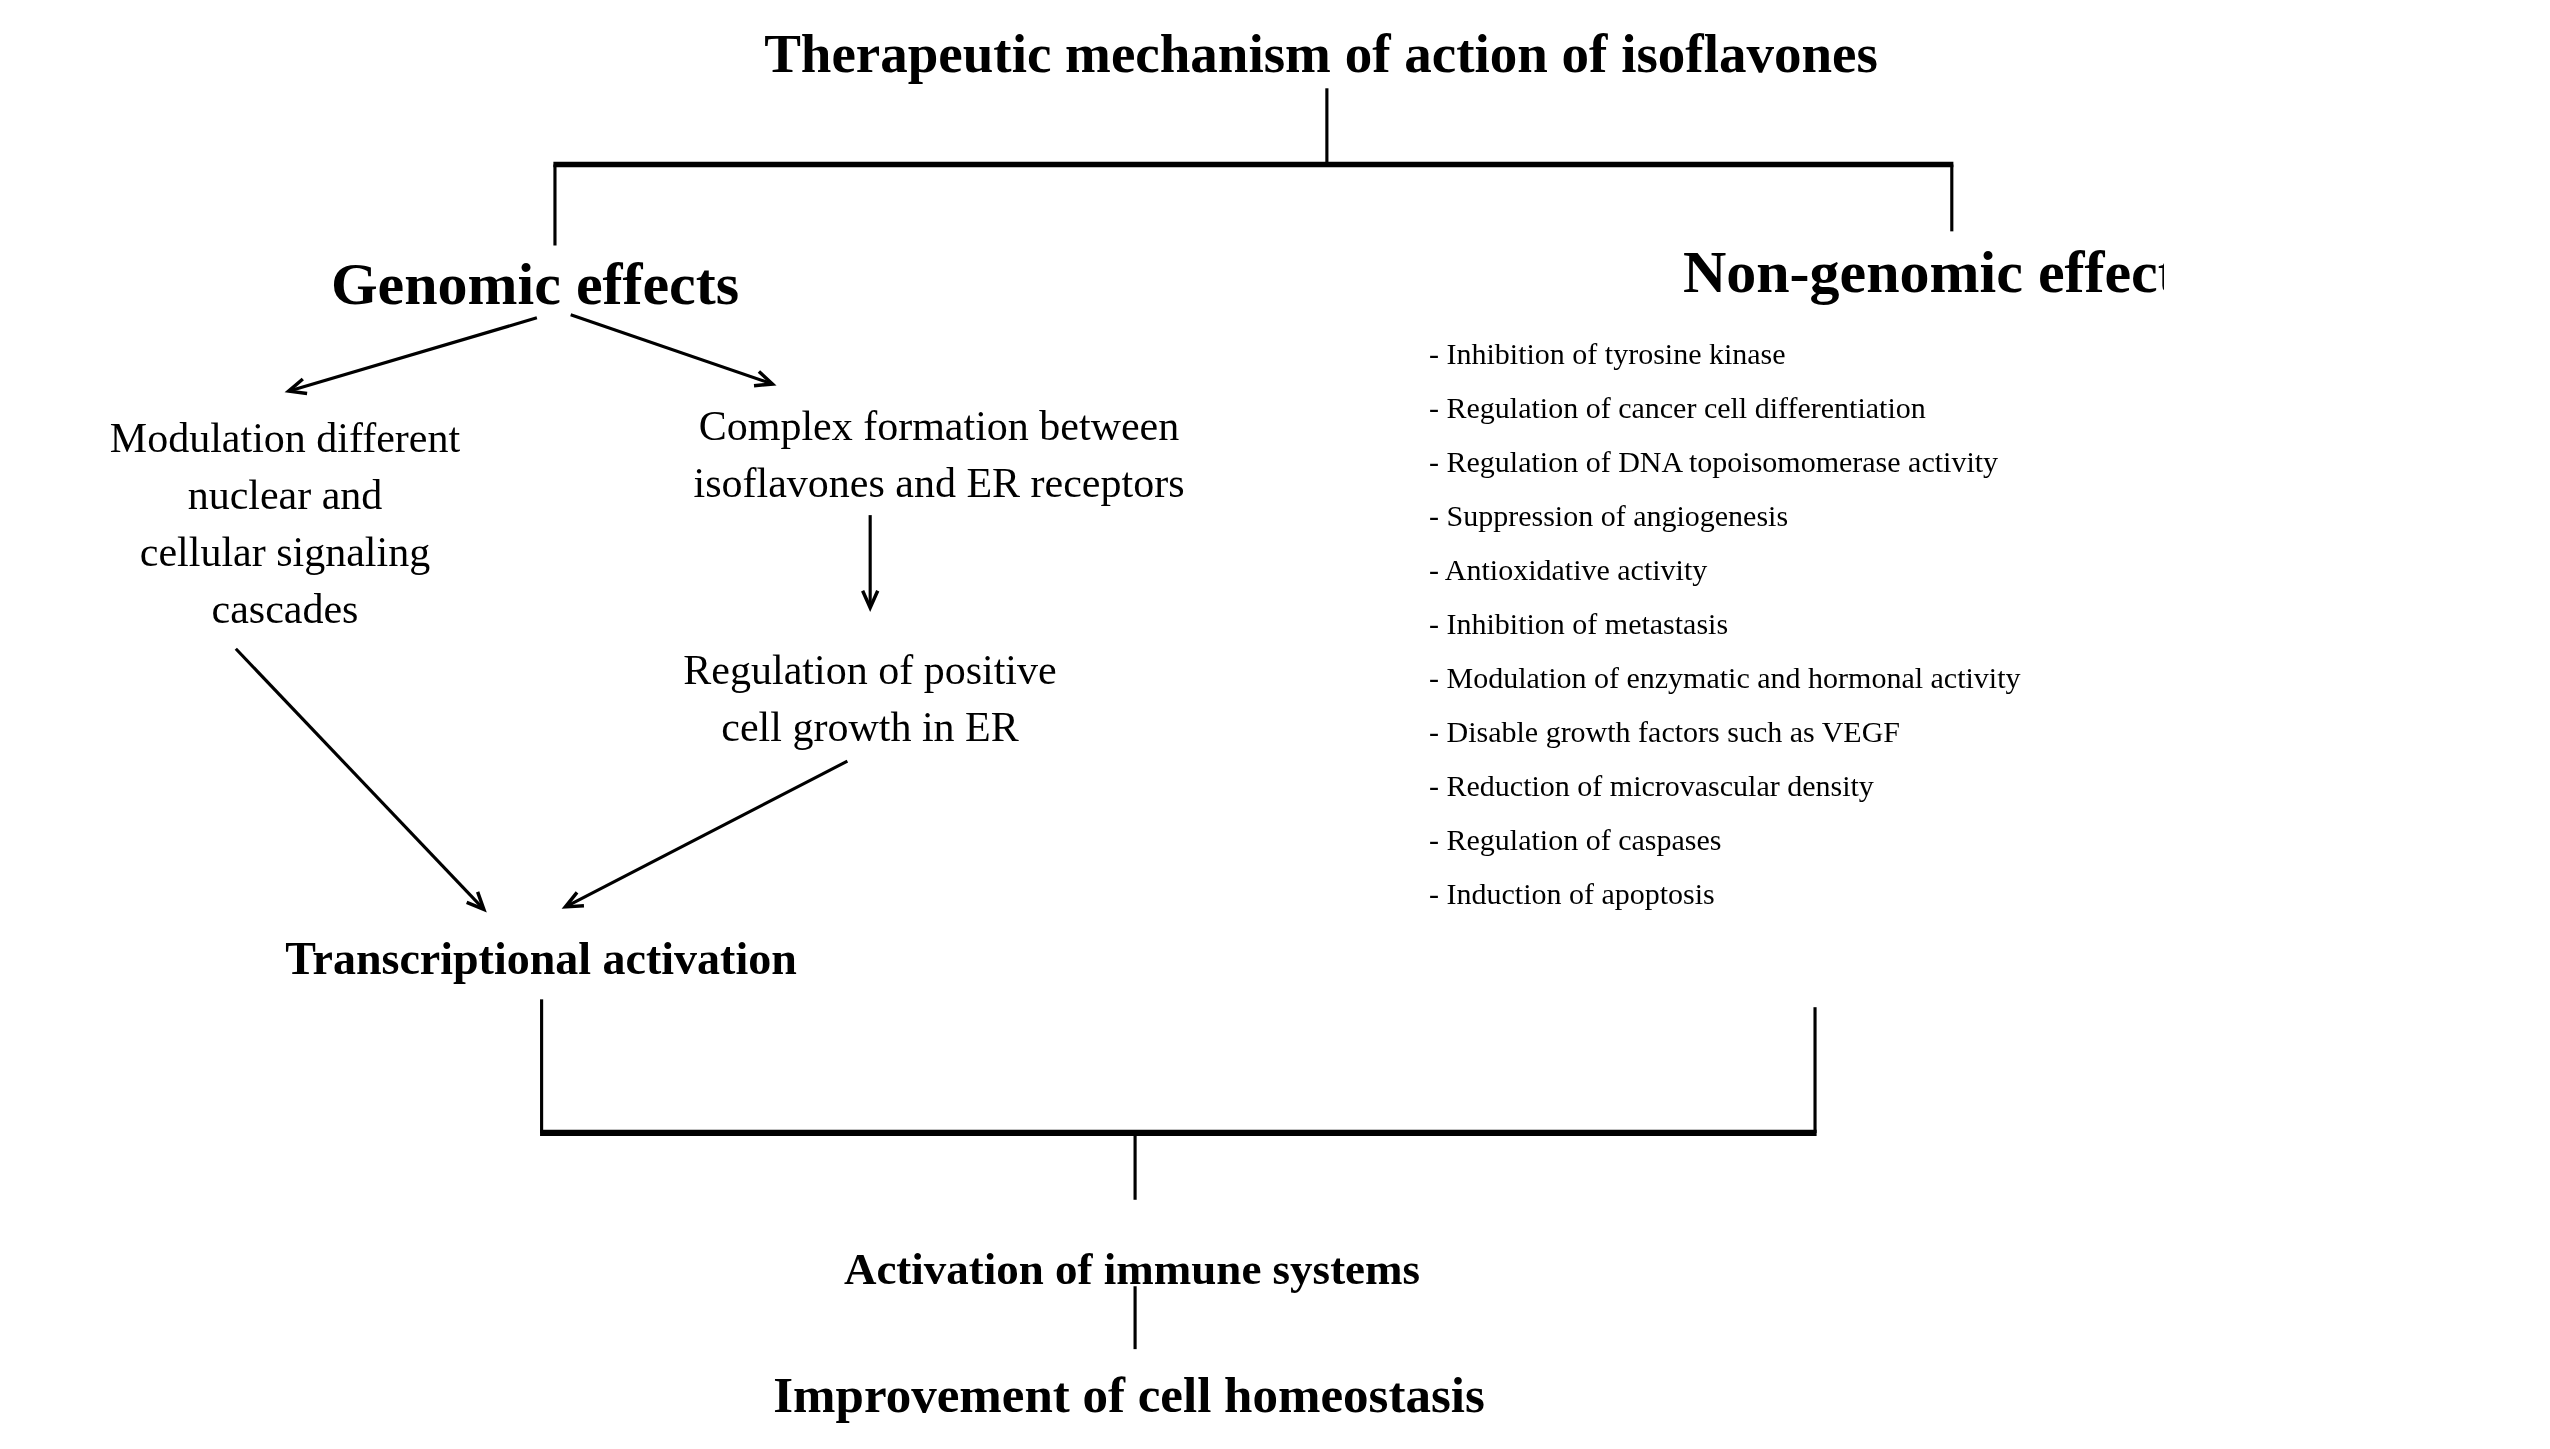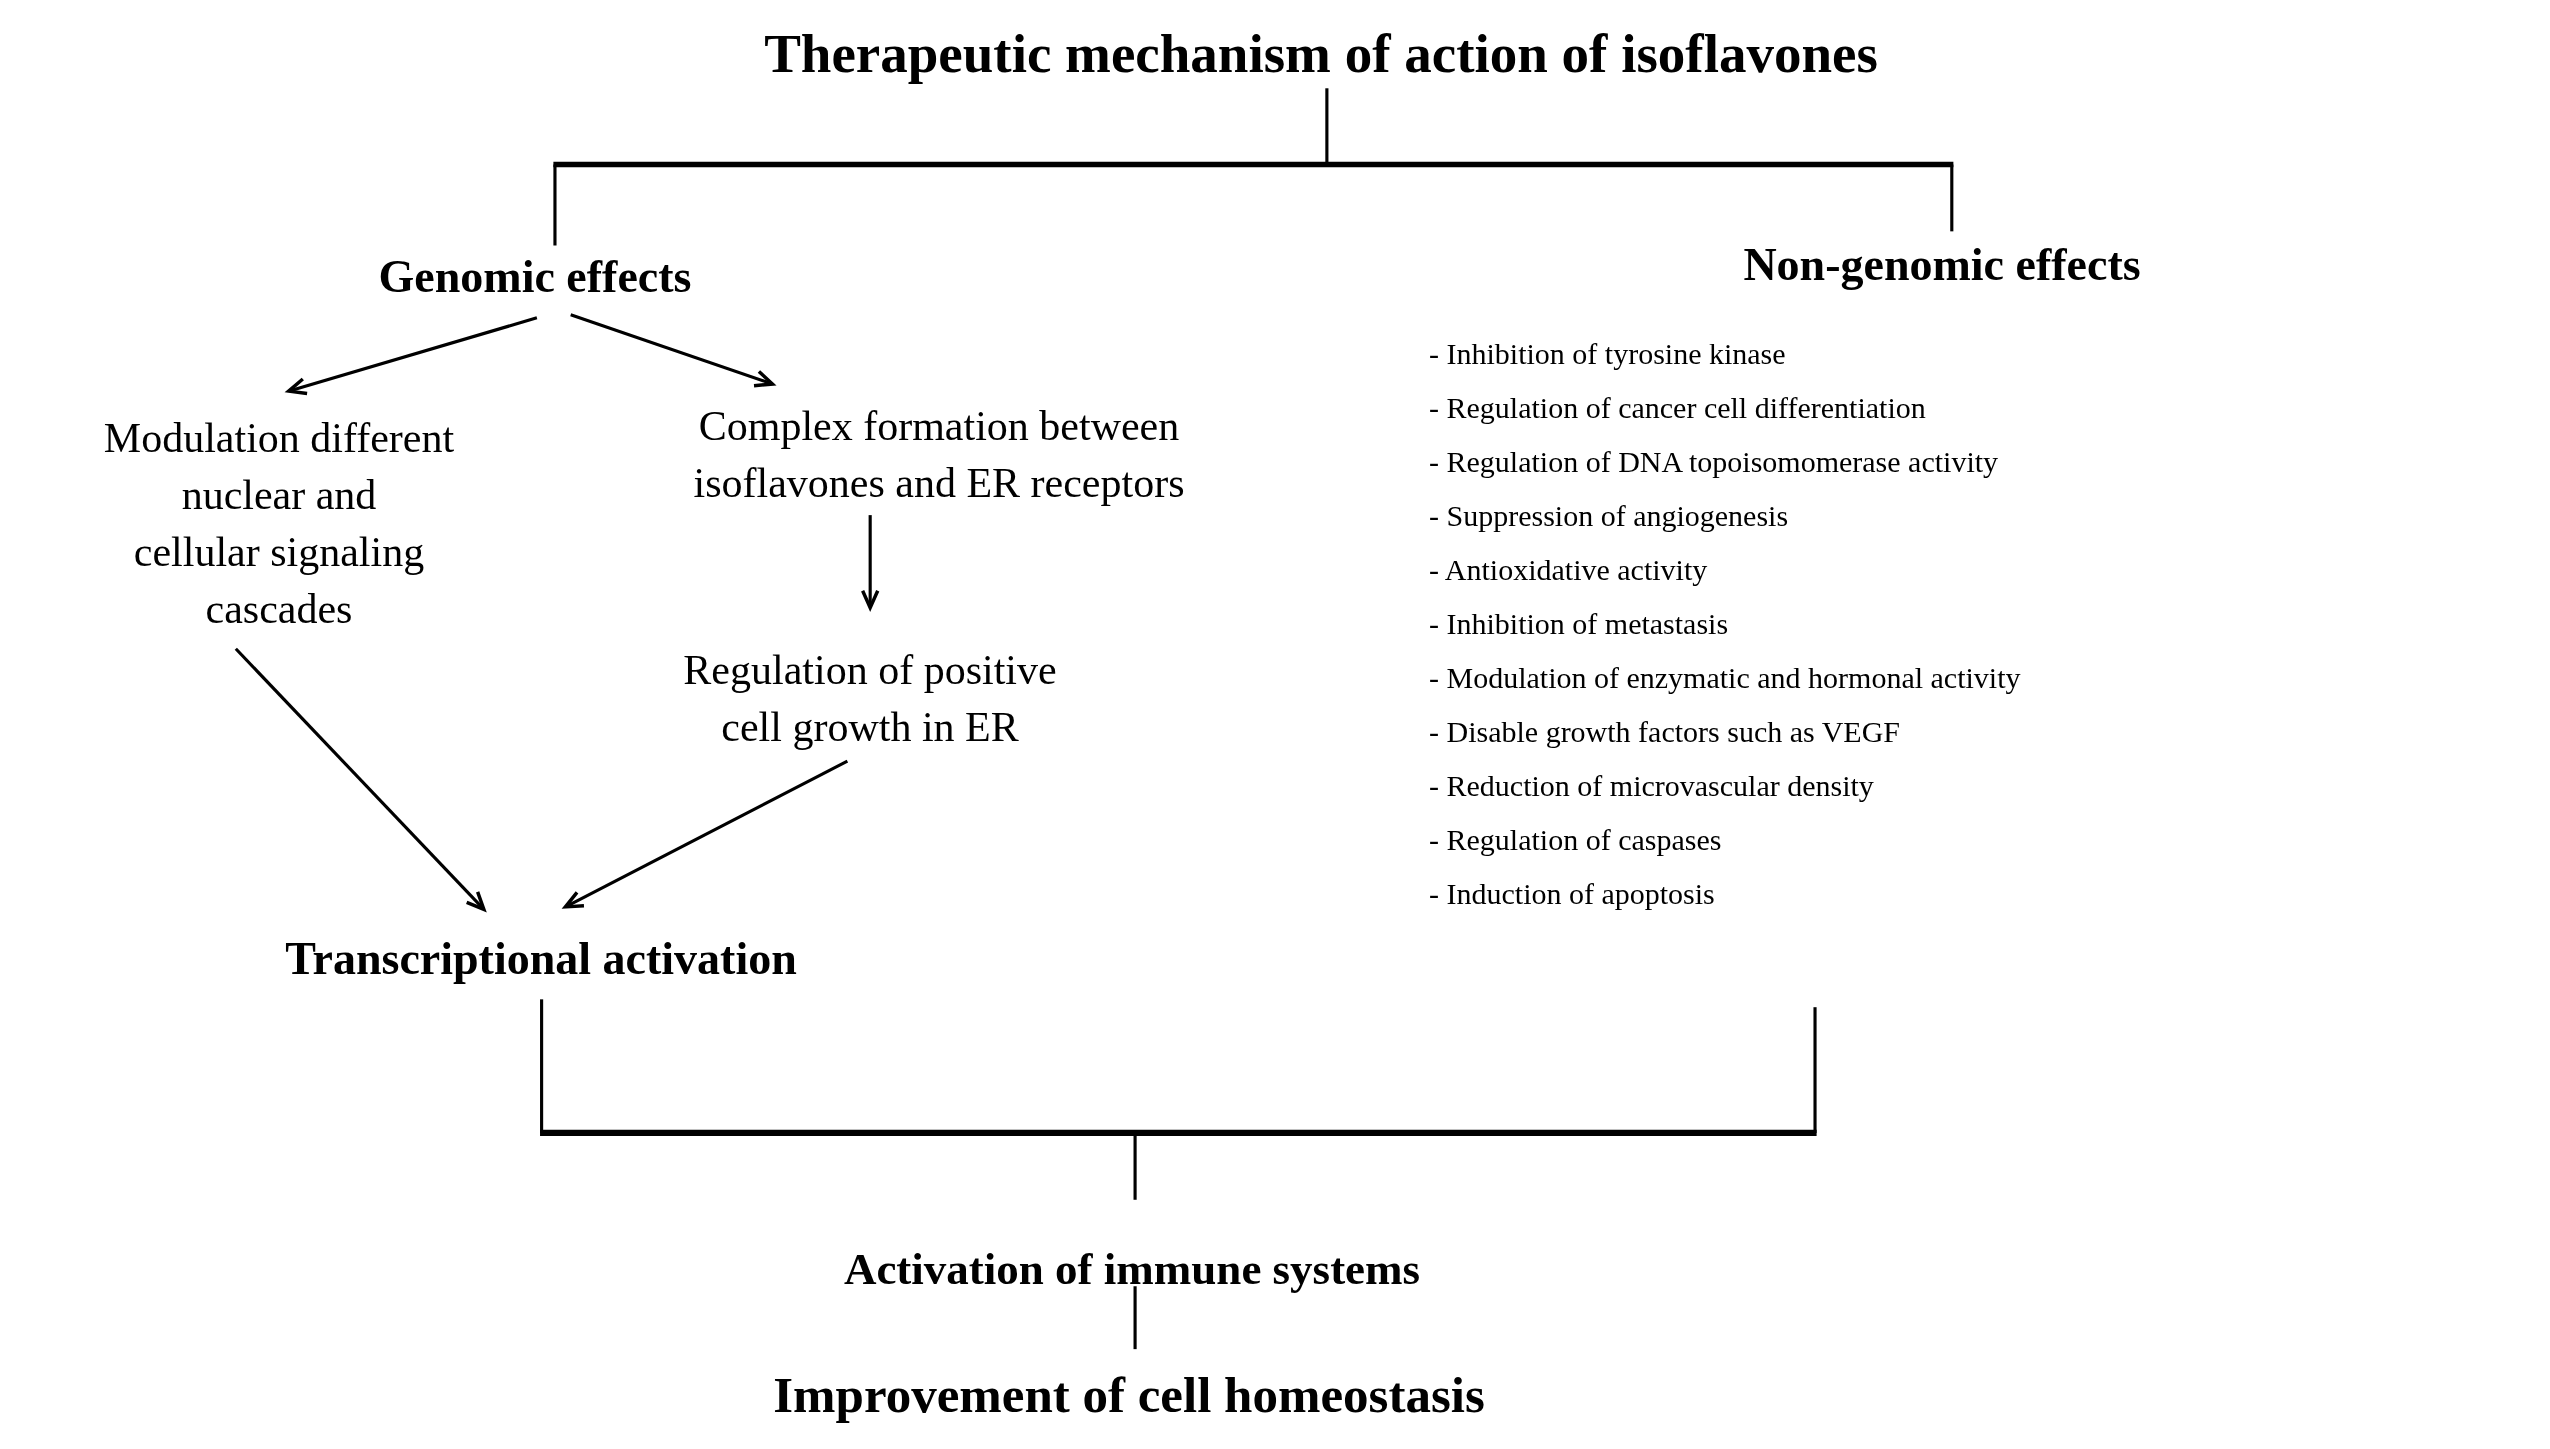--- a/index.html
+++ b/index.html
@@ -31,21 +31,21 @@
   .center {
     transform: translateX(-50%);
     text-align: center;
   }
   .title {
     font-size: 55px;
     font-weight: bold;
     letter-spacing: 0px;
   }
   .heading {
-    font-size: 46px;
+    font-size: 60px;
     font-weight: bold;
   }
   .block {
     font-size: 42px;
     line-height: 57px;
   }
   .bold-node {
     font-size: 46px;
     font-weight: bold;
     text-align: right;
@@ -97,21 +97,21 @@
     <line x1="2309" y1="1281" x2="2309" y2="1441" stroke="#000" stroke-width="4"></line>
     <line x1="687" y1="1441" x2="2311" y2="1441" stroke="#000" stroke-width="8"></line>
     <line x1="1444" y1="1441" x2="1444" y2="1526" stroke="#000" stroke-width="4"></line>
     <line x1="1444" y1="1636" x2="1444" y2="1716" stroke="#000" stroke-width="4"></line>
   </svg>
 
   <div class="txt center title" style="left:1321px; top:22px;">Therapeutic mechanism of action of isoflavones</div>
 
   <div class="txt center heading" style="left:535px; top:250px;">Genomic effects</div>
 
-  <div class="txt center block" style="left:279px; top:410px;">
+  <div class="txt center block" style="left:285px; top:410px;">
     <div>Modulation different</div>
     <div>nuclear and</div>
     <div>cellular signaling</div>
     <div>cascades</div>
   </div>
 
   <div class="txt center block" style="left:939px; top:398px;">
     <div>Complex formation between</div>
     <div>isoflavones and ER receptors</div>
   </div>

